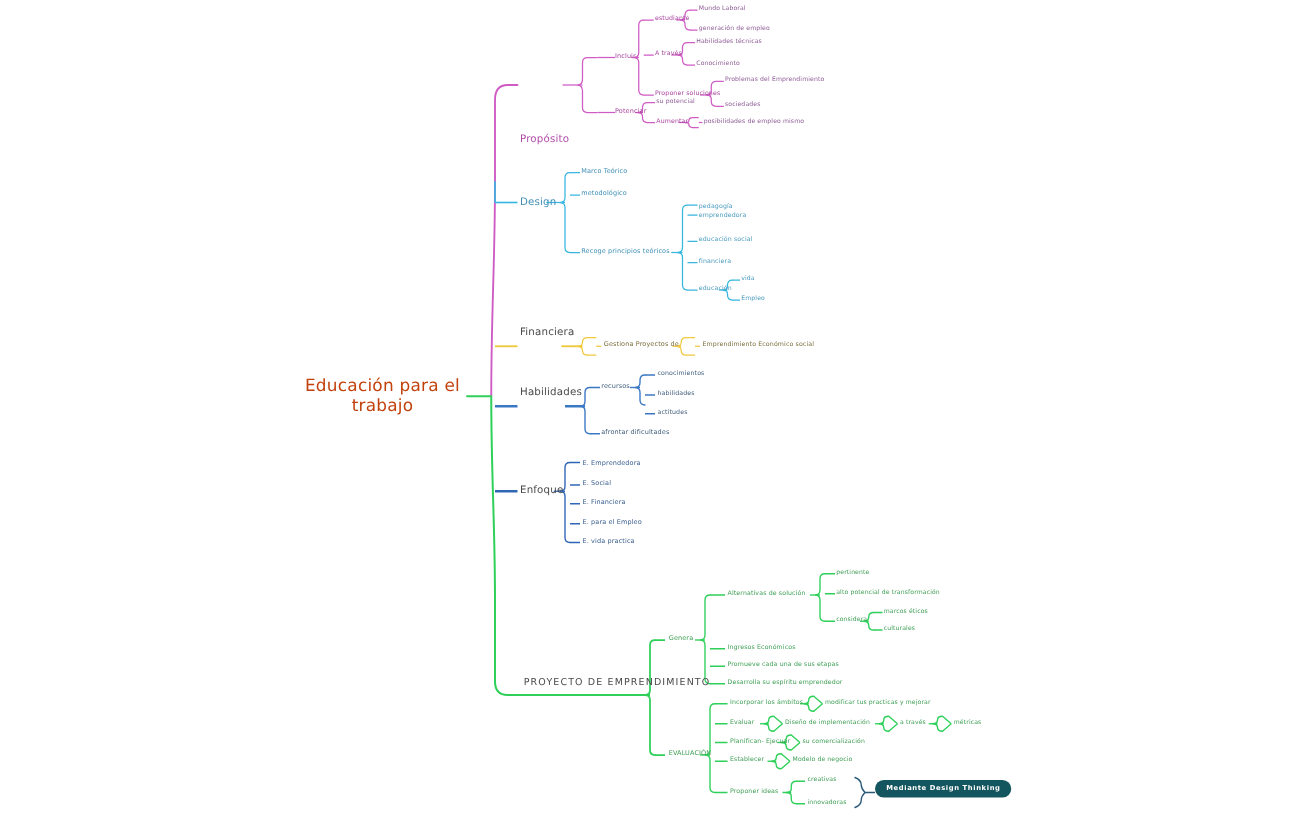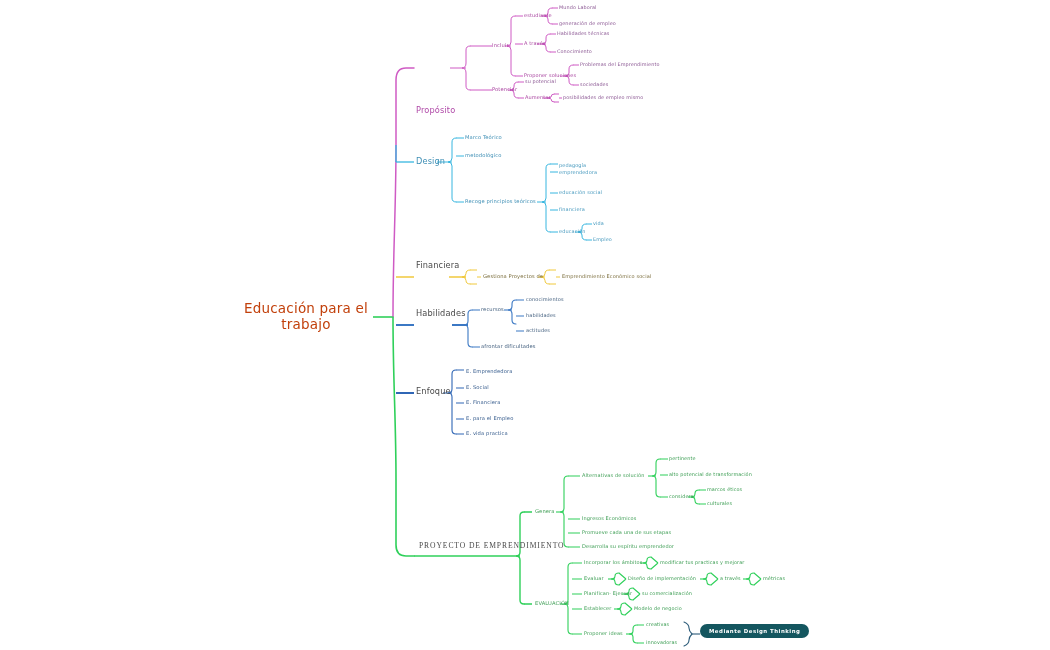--- a/index.html
+++ b/index.html
@@ -43,21 +43,20 @@
     letter-spacing: .2px;
   }
   
   .lvl1 {
     font-size: 8.2px;
     letter-spacing: .15px;
   }
   .lvl1.big {
     font-size: 7.6px;
     letter-spacing: .9px;
-    font-family: Liberation Serif, serif;
   }
   
   .lvl2 { font-size: 5.2px; letter-spacing: .1px; }
   .lvl3 { font-size: 5.0px; letter-spacing: .1px; }
   .lvl4 { font-size: 4.9px; letter-spacing: .1px; }
   .twoline { white-space: normal; width: 60px; line-height: 1.35; }
 
   .badge {
     position: absolute;
     transform: translateY(-50%);

